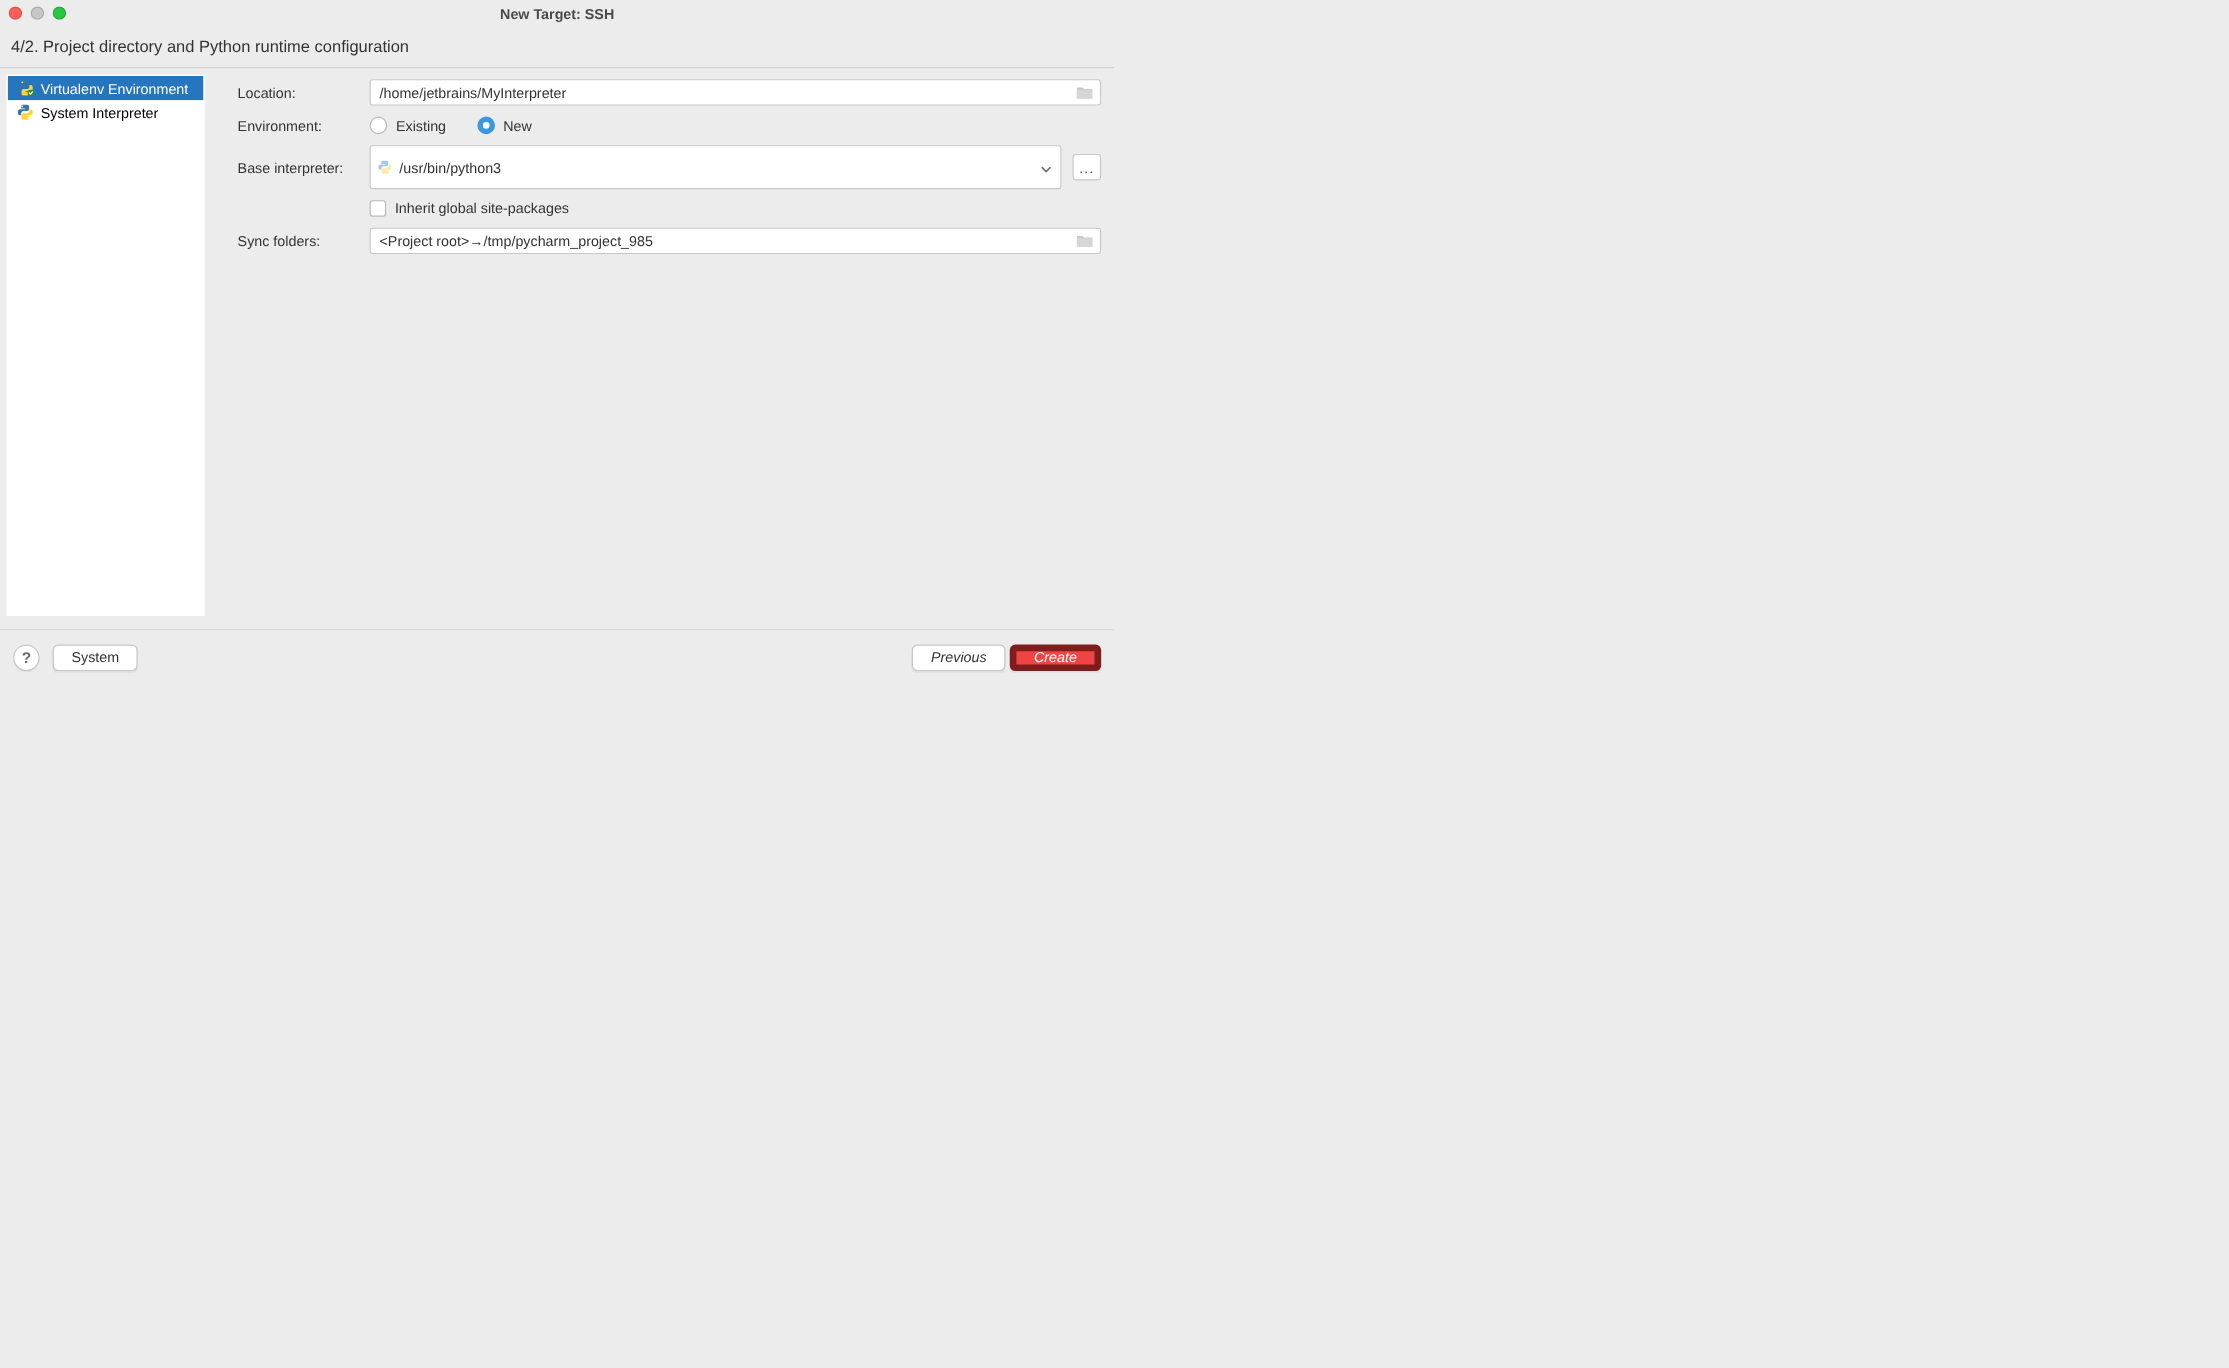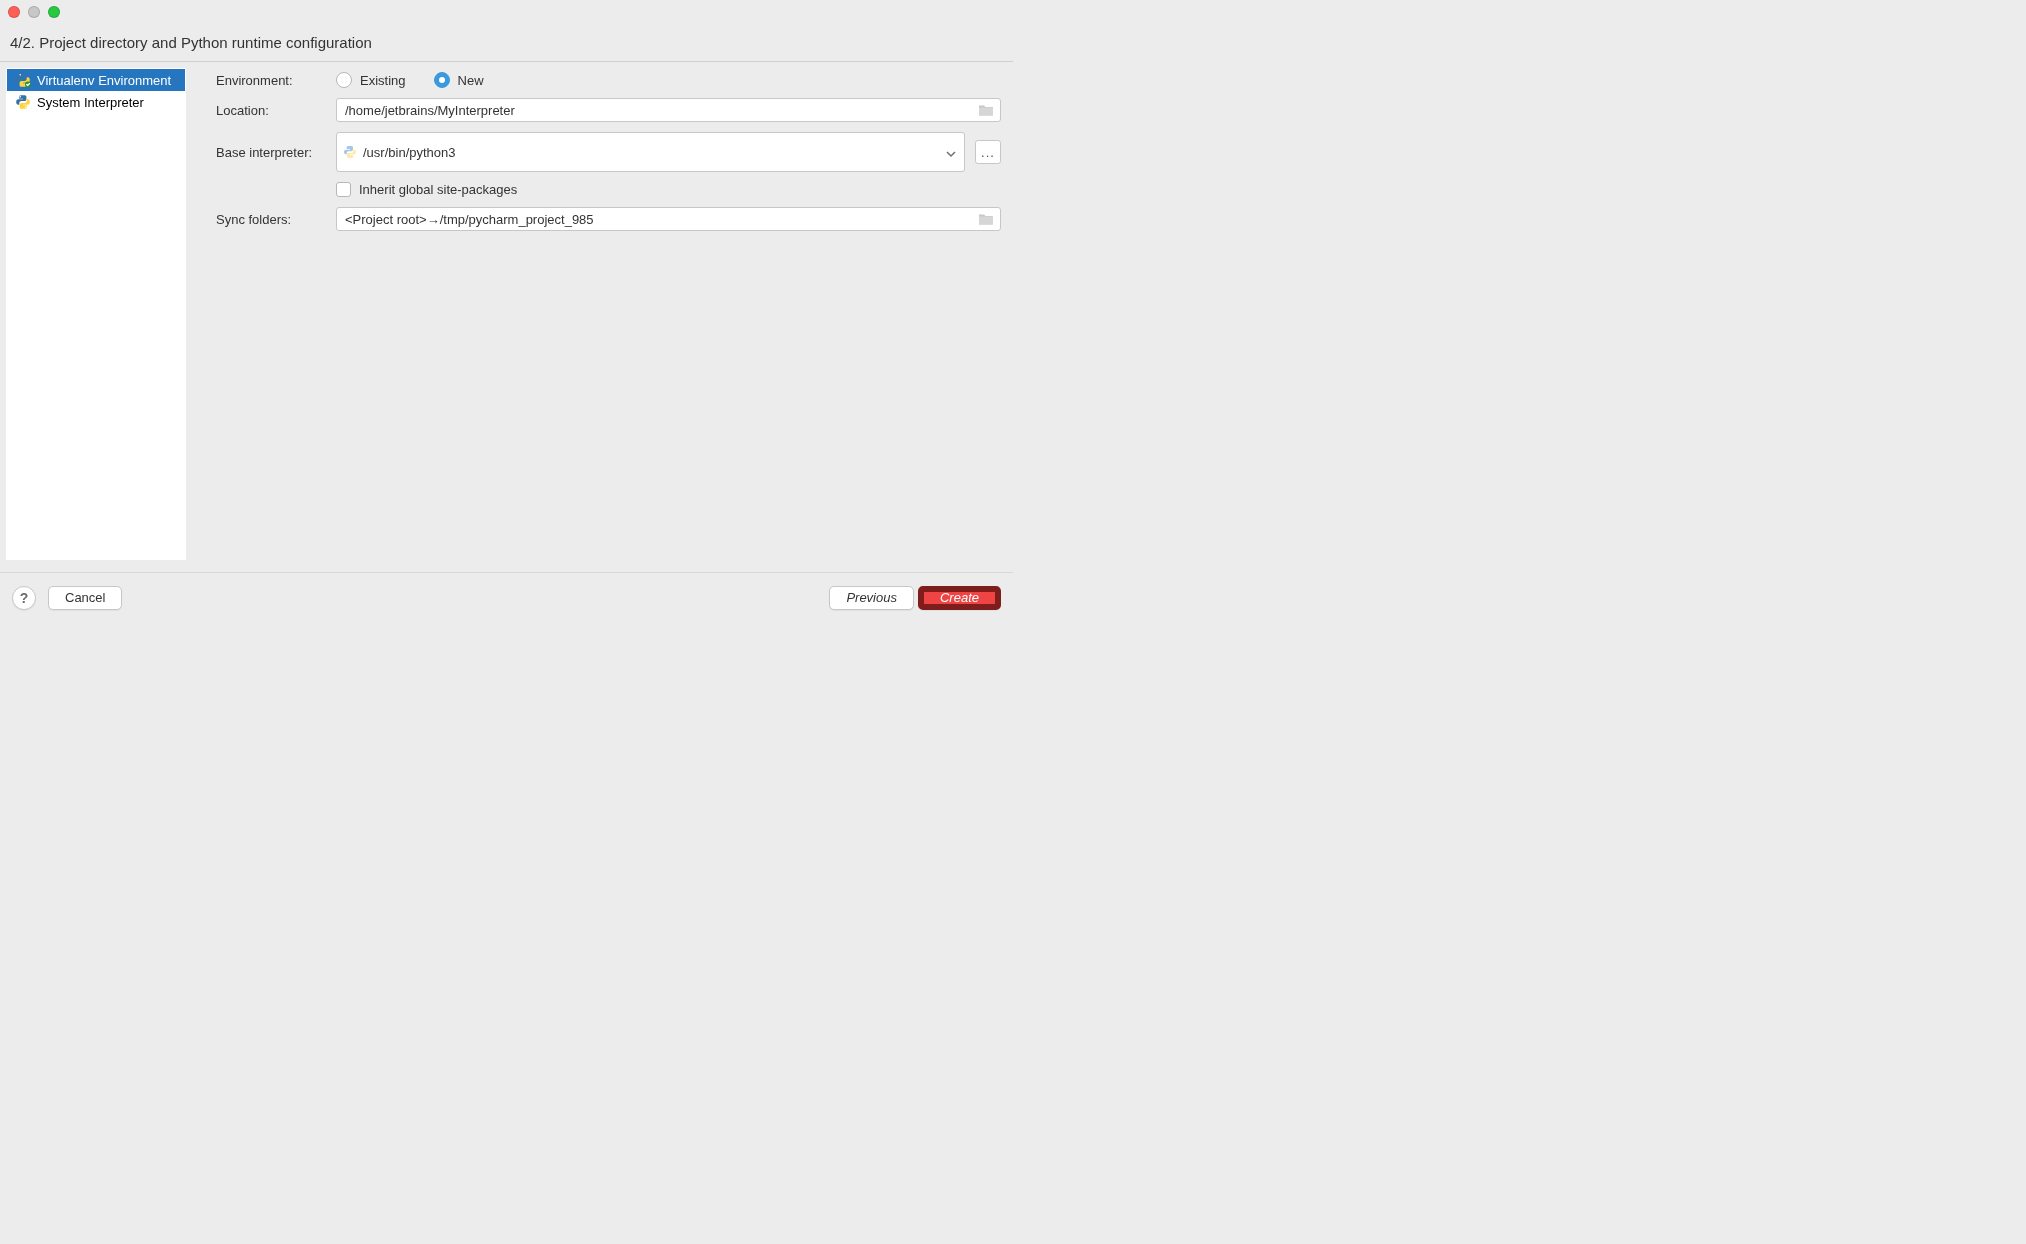--- a/index.html
+++ b/index.html
@@ -231,20 +231,21 @@
 <body>
 
 <div class="window">
 
   <div class="titlebar">
     <div class="traffic-lights">
       <div class="traffic-light tl-close"></div>
       <div class="traffic-light tl-min"></div>
       <div class="traffic-light tl-max"></div>
     </div>
+    <div class="title">New Target: SSH</div>
   </div>
 
   <div class="step-header">4/2. Project directory and Python runtime configuration</div>
 
   <div class="main">
 
     <div class="sidebar">
       <div class="sidebar-item selected">
         <span class="sicon">
           <svg viewBox="0 0 16 16" width="16" height="16">
@@ -267,43 +268,43 @@
             <circle cx="10.7" cy="13.2" r=".8" fill="#fff"></circle>
           </svg>
         </span>
         <span>System Interpreter</span>
       </div>
     </div>
 
     <div class="form">
 
       <div class="form-row">
+        <div class="form-label">Location:</div>
+        <div class="text-input">
+          <span>/home/jetbrains/MyInterpreter</span>
+          <span class="folder">
+            <svg viewBox="0 0 16 13" width="16" height="13">
+              <path d="M1 2h5l1.5 1.5H15V12H1z" fill="#c8c8c8"></path>
+              <path d="M1 4h14v8H1z" fill="#d6d6d6"></path>
+            </svg>
+          </span>
+        </div>
+      </div>
+
+      <div class="form-row">
         <div class="form-label">Environment:</div>
         <div class="radios">
           <label class="radio">
             <span class="r"></span>
             <span>Existing</span>
           </label>
           <label class="radio checked">
             <span class="r"></span>
             <span>New</span>
           </label>
-        </div>
-      </div>
-
-      <div class="form-row">
-        <div class="form-label">Location:</div>
-        <div class="text-input">
-          <span>/home/jetbrains/MyInterpreter</span>
-          <span class="folder">
-            <svg viewBox="0 0 16 13" width="16" height="13">
-              <path d="M1 2h5l1.5 1.5H15V12H1z" fill="#c8c8c8"></path>
-              <path d="M1 4h14v8H1z" fill="#d6d6d6"></path>
-            </svg>
-          </span>
         </div>
       </div>
 
       <div class="form-row">
         <div class="form-label">Base interpreter:</div>
         <div class="combo">
           <span class="pyicon">
             <svg viewBox="0 0 16 16" width="14" height="14">
               <path d="M7 1.2c-1.5 0-2.8.2-2.8 1.4v2.1H8v.6H3.3c-1.3 0-2.1 1-2.1 2.7s.8 2.7 2.1 2.7h1V9c0-1.2 1-2 2.2-2h3.1c1 0 1.8-.8 1.8-1.8V2.6c0-1.2-1.3-1.4-2.8-1.4H7z" fill="#a7c7e7"></path>
               <path d="M9 14.8c1.5 0 2.8-.2 2.8-1.4v-2.1H8v-.6h4.7c1.3 0 2.1-1 2.1-2.7S14 5.3 12.7 5.3h-1V7c0 1.2-1 2-2.2 2H6.4c-1 0-1.8.8-1.8 1.8v2.6c0 1.2 1.3 1.4 2.8 1.4H9z" fill="#ffe9a6"></path>
@@ -341,21 +342,21 @@
       </div>
     </div>
   </div>
 
   <div class="footer">
     <div class="left">
       <div class="help-btn">
         <span>?</span>
       </div>
       <div class="btn">
-        <span>Cancel</span>
+        <span>System</span>
       </div>
     </div>
     <div class="right">
       <div class="btn">
         <span>Previous</span>
       </div>
       <div class="btn primary">
         <span>Create</span>
       </div>
     </div>

